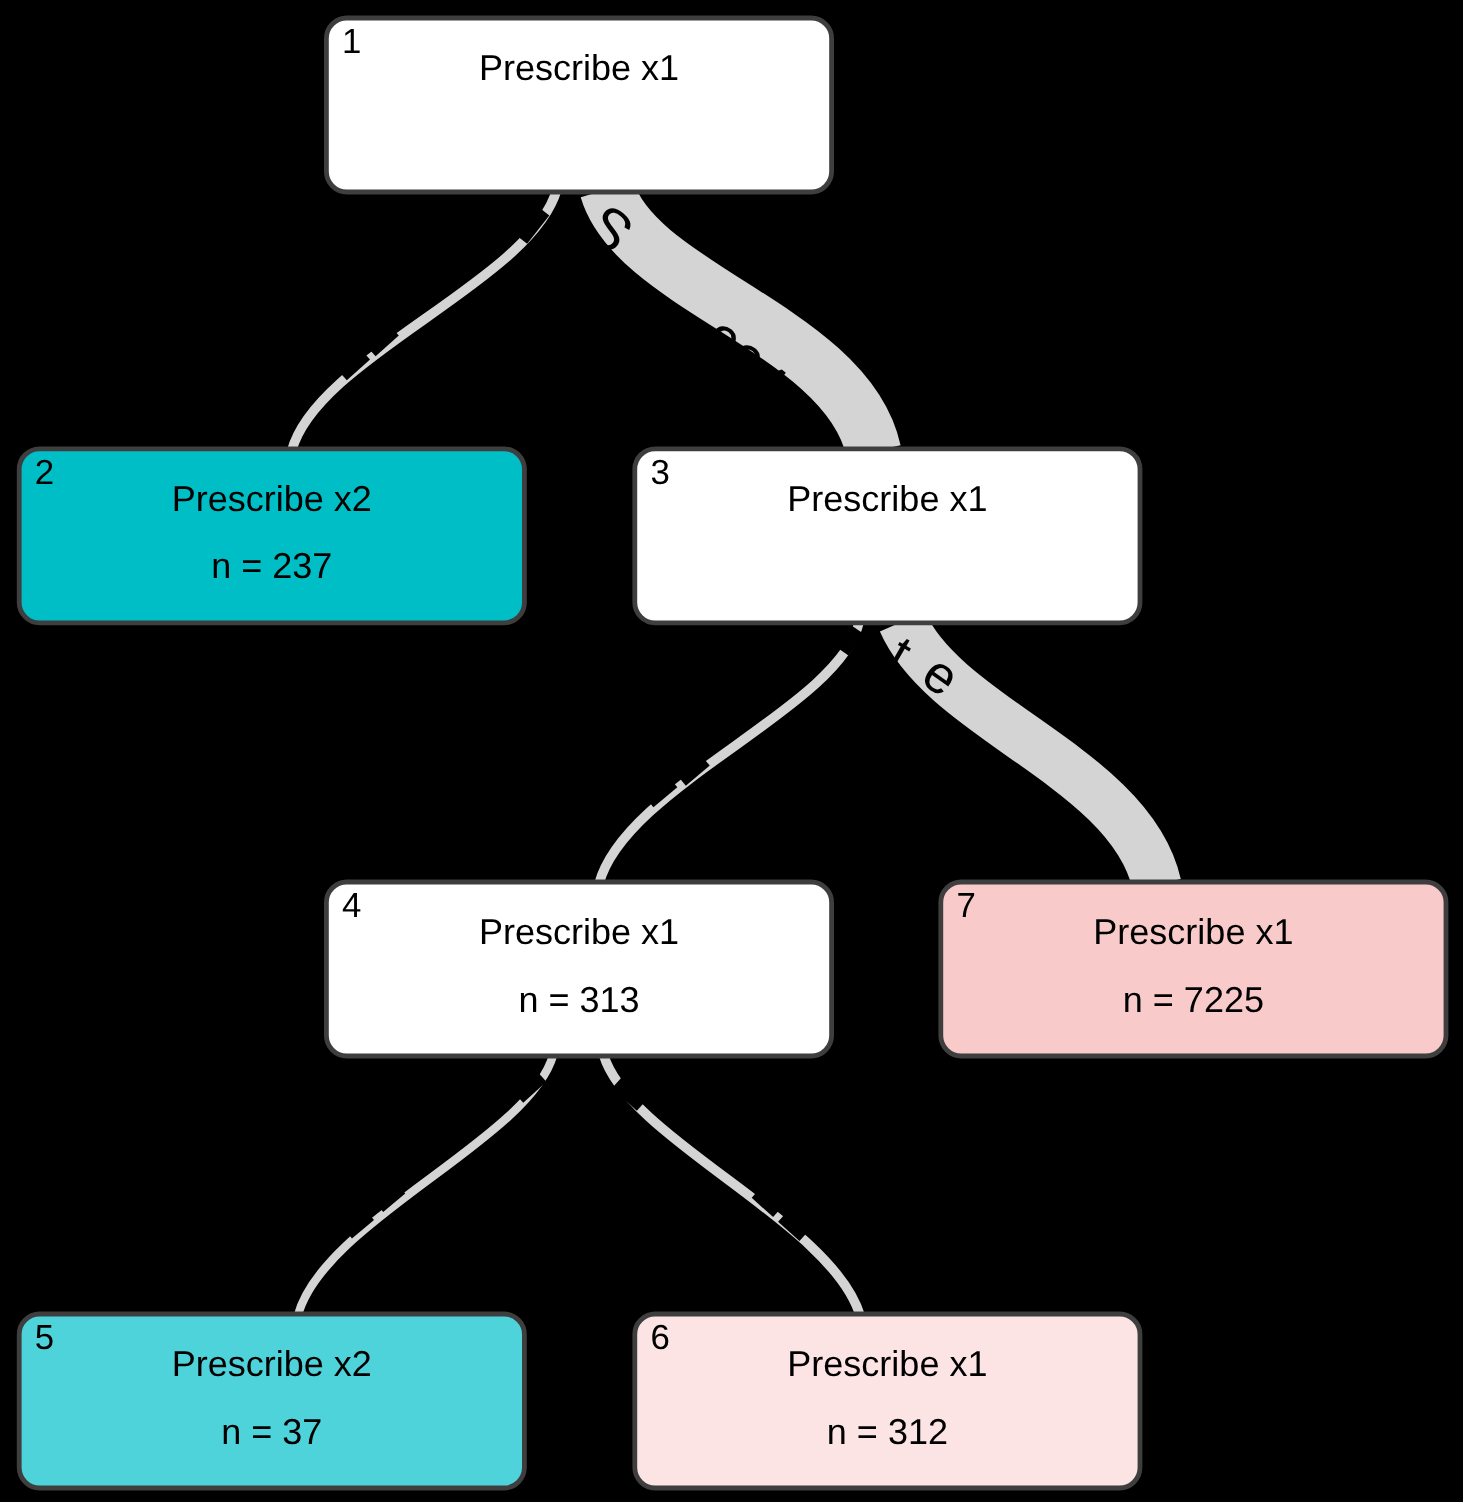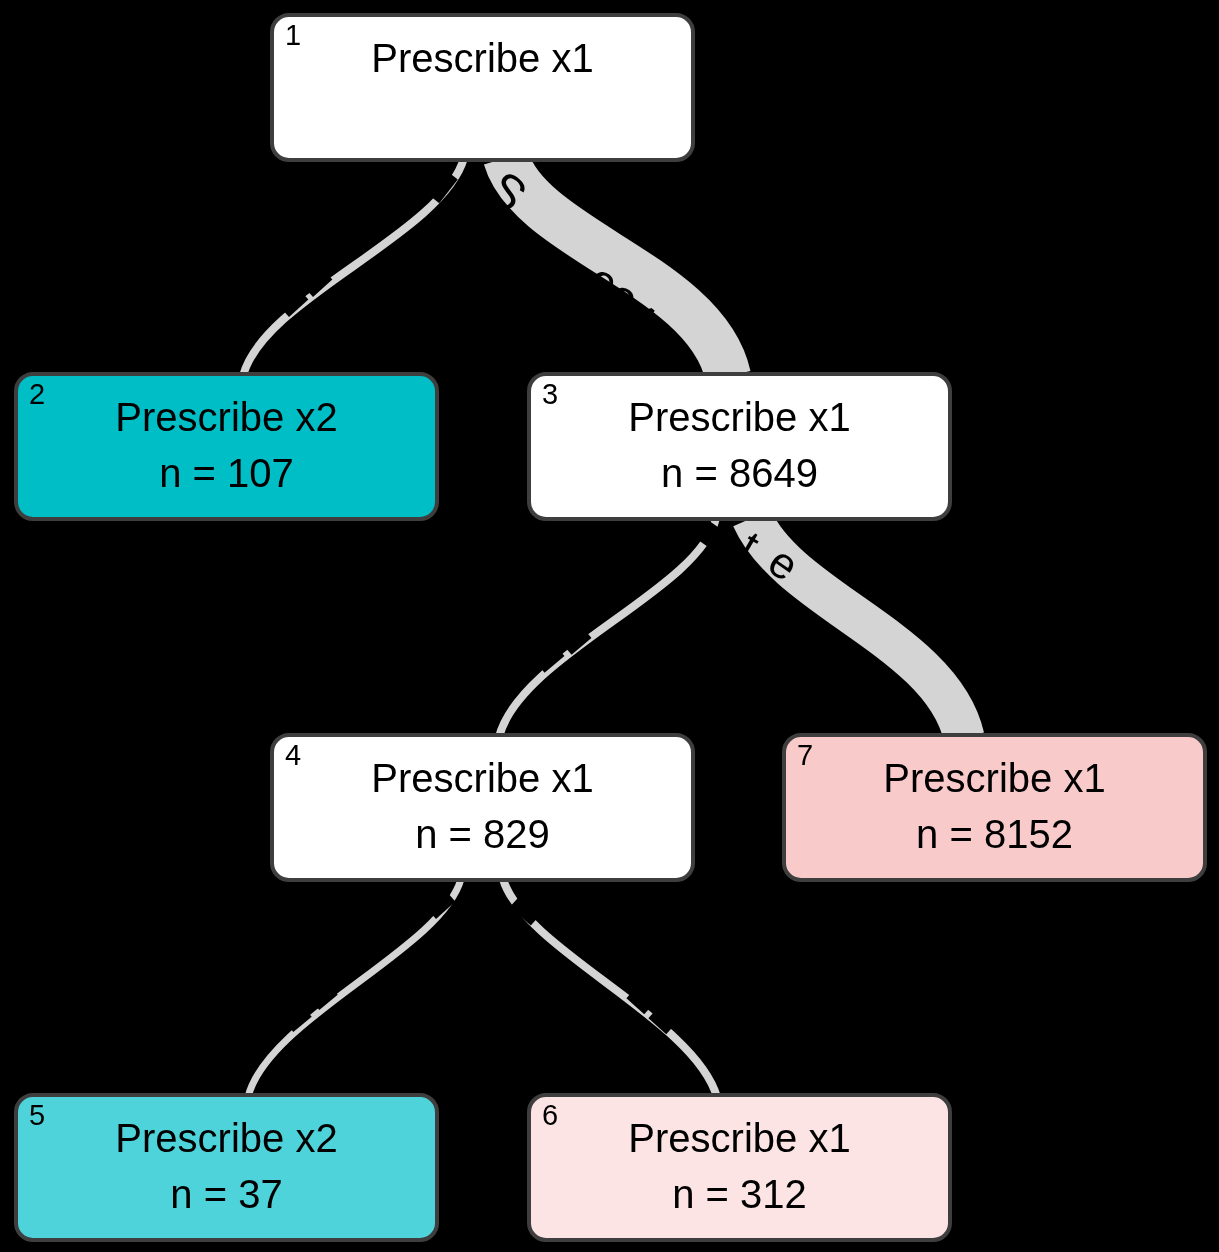--- a/index.html
+++ b/index.html
@@ -35,21 +35,21 @@
     z-index:3;
   }
   .node .badge{
     position:absolute;
     top:2px;left:11px;
     font-size:29px;
   }
   .node .lines{
     margin-top:13px;
     text-align:center;
-    font-size:40px;
+    font-size:30px;
     line-height:56px;
   }
 </style>
 </head>
 <body>
 
 <div id="stage" style="background-color: rgb(0, 0, 0);">
 
   <svg id="edges" width="1219" height="1252" viewBox="0 0 1219 1252">
     <path class="edge" d="M 464 158 C 442 235, 263 298, 243 376" stroke-width="8" style="stroke: rgb(212, 212, 212);"></path>
@@ -84,45 +84,44 @@
     <span class="badge">1</span>
     <div class="lines">
       <div>Prescribe x1</div>
     </div>
   </div>
 
   <div class="node" style="left: 14px; top: 372px; background-color: rgb(0, 190, 198);">
     <span class="badge">2</span>
     <div class="lines">
       <div>Prescribe x2</div>
-      <div>n = 107</div>
+      <div>n = 237</div>
     </div>
   </div>
 
   <div class="node" style="left: 527px; top: 372px; background-color: rgb(255, 255, 255);">
     <span class="badge">3</span>
     <div class="lines">
       <div>Prescribe x1</div>
-      <div>n = 8649</div>
     </div>
   </div>
 
   <div class="node" style="left: 270px; top: 733px; background-color: rgb(255, 255, 255);">
     <span class="badge">4</span>
     <div class="lines">
       <div>Prescribe x1</div>
-      <div>n = 829</div>
+      <div>n = 313</div>
     </div>
   </div>
 
   <div class="node" style="left: 782px; top: 733px; background-color: rgb(249, 202, 202);">
     <span class="badge">7</span>
     <div class="lines">
       <div>Prescribe x1</div>
-      <div>n = 8152</div>
+      <div>n = 7225</div>
     </div>
   </div>
 
   <div class="node" style="left: 14px; top: 1093px; background-color: rgb(79, 211, 218);">
     <span class="badge">5</span>
     <div class="lines">
       <div>Prescribe x2</div>
       <div>n = 37</div>
     </div>
   </div>

